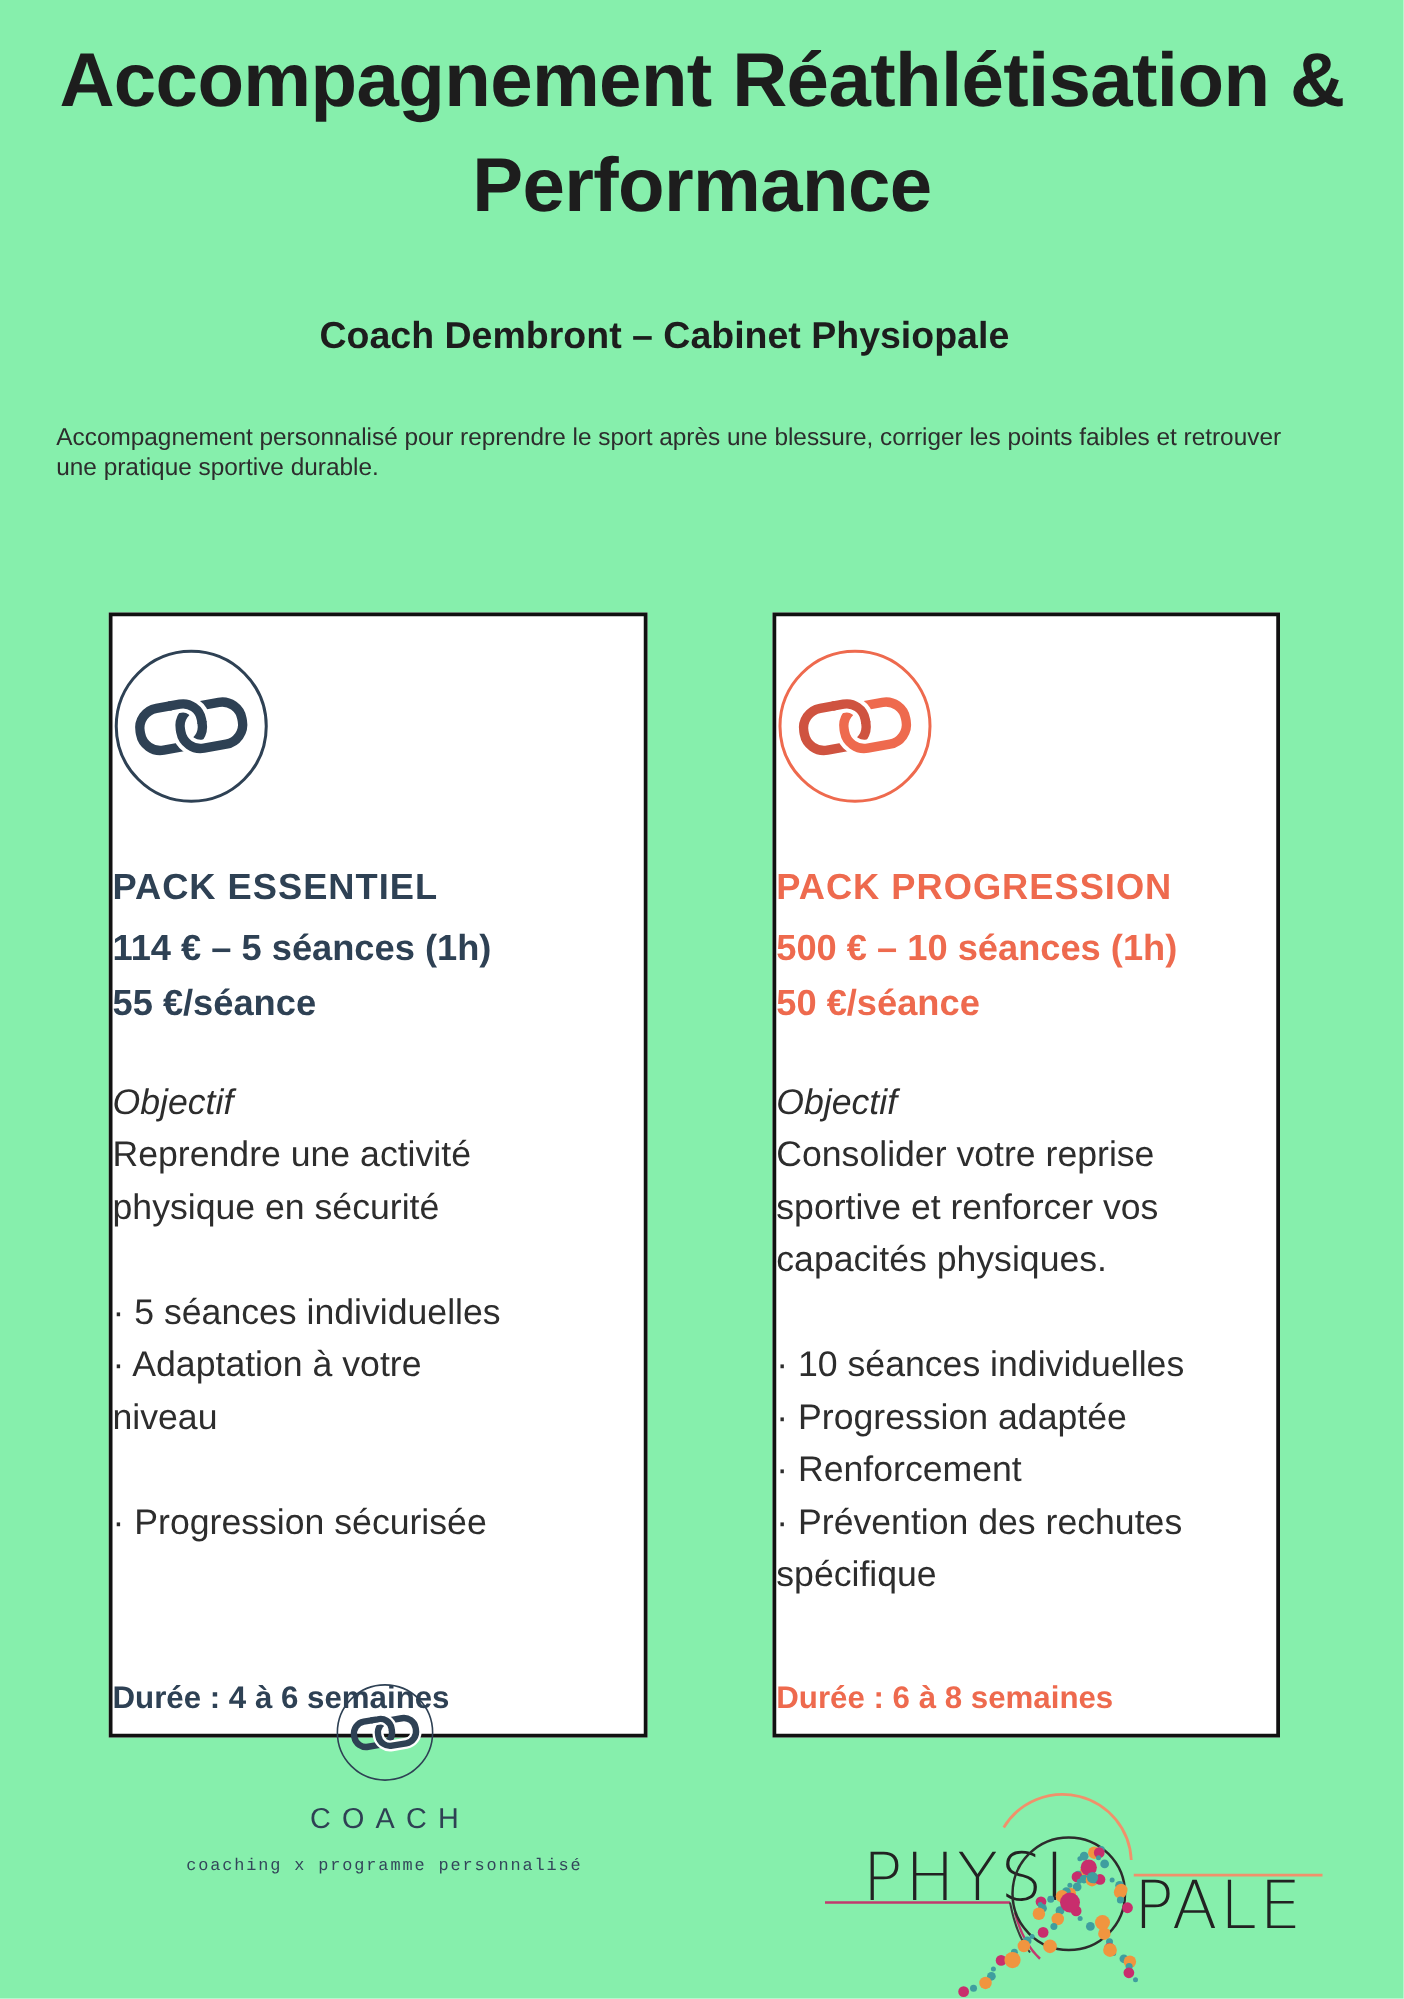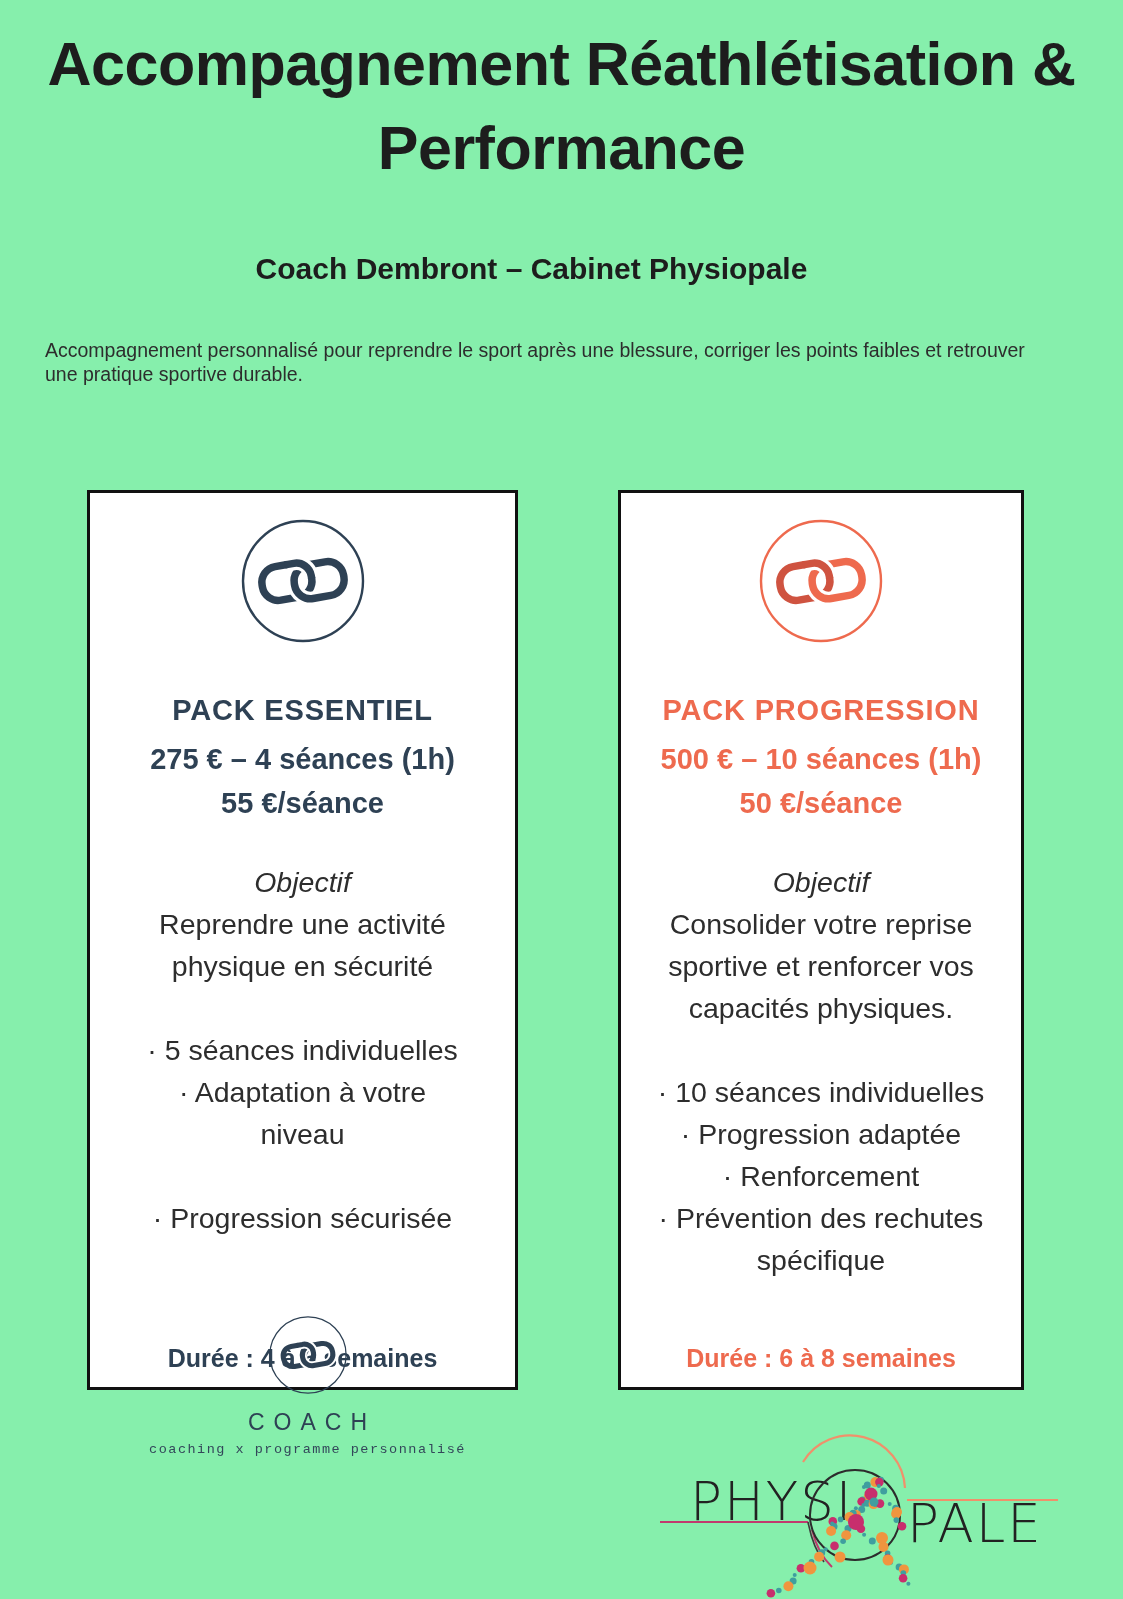--- a/index.html
+++ b/index.html
@@ -28,21 +28,20 @@
     position:absolute;top:338px;left:45px;width:985px;
     font-size:19.5px;line-height:24px;
     color:var(--body_text);
   }
   
   .card{
     position:absolute;top:490px;height:900px;
     border:3px solid var(--card_border);
     box-sizing:border-box;
     background:#fff;
-    text-align:center;
   }
   .card.essentiel{left:87px;width:431px;}
   .card.progression{left:618px;width:406px;}
   .icon-wrap{margin-top:25px;height:126px;}
   .link-icon{width:126px;height:126px;}
   .icon-circle{fill:none;stroke:var(--accent);stroke-width:2.4;}
   .link{fill:none;stroke-width:7.5;stroke-linejoin:round;}
   .link-left{stroke:var(--accent2);}
   .link-right{stroke:var(--accent);}
   .link-casing{fill:none;stroke:#ffffff;stroke-width:14;}
@@ -59,36 +58,36 @@
   .pack-body{margin-top:36px;font-size:28.5px;color:var(--body_text);}
   .line{line-height:42px;min-height:42px;white-space:nowrap;}
   .objectif{font-style:italic;}
   .duration{
     position:absolute;bottom:14px;left:0;width:100%;
     font-size:25px;font-weight:800;
     color:var(--accent);
   }
   
   .dembront{
-    position:absolute;top:1315px;left:135px;width:345px;
+    position:absolute;top:1346px;left:135px;width:345px;
     text-align:center;color:var(--navy);
   }
   .dembront .link-icon{width:80px;height:80px;}
   .dembront .icon-circle{stroke:var(--navy);stroke-width:2;}
   .dembront .link{stroke:var(--navy);stroke-width:8;}
   .dembront-coach{
     margin-top:10px;
     font-size:23px;font-weight:400;letter-spacing:9px;text-indent:9px;
   }
   .dembront-name{
     margin-top:2px;
     font-size:38px;font-weight:800;letter-spacing:1.5px;
   }
   .dembront-tagline{
-    margin-top:6px;
+    margin-top:18px;
     font-family:"Liberation Mono", monospace;
     font-size:13.5px;letter-spacing:1.5px;
     color:#33475a;
     text-align:center;
   }
   
   .physiopale{position:absolute;top:1432px;left:660px;width:400px;height:167px;}
   .physio-letters{
     font-family:"DejaVu Sans", sans-serif;
     font-weight:200;font-size:53px;letter-spacing:2px;
@@ -115,21 +114,21 @@
         <g transform="rotate(-10 63 63)">
           <rect class="link link-left" x="22" y="44" width="50" height="34" rx="16"></rect>
           <rect class="link-casing" x="54" y="48" width="50" height="34" rx="16"></rect>
           <rect class="link link-right" x="54" y="48" width="50" height="34" rx="16"></rect>
           <path class="link-casing" d="M50,44 L57,44 A15,15 0 0 1 72,59 L72,61"></path>
           <path class="link link-left" d="M48,44 L57,44 A15,15 0 0 1 72,59 L72,62"></path>
         </g>
       </svg>
     </div>
     <div class="pack-title">PACK ESSENTIEL</div>
-    <div class="price-line first">275 € – 4 séances (1h)</div>
+    <div class="price-line first">114 € – 5 séances (1h)</div>
     <div class="price-line">55 €/séance</div>
     <div class="pack-body">
       <div class="line objectif">Objectif</div>
       <div class="line">Reprendre une activité</div>
       <div class="line">physique en sécurité</div>
       <div class="line"></div>
       <div class="line">· 5 séances individuelles</div>
       <div class="line">· Adaptation à votre</div>
       <div class="line">niveau</div>
       <div class="line"></div>

